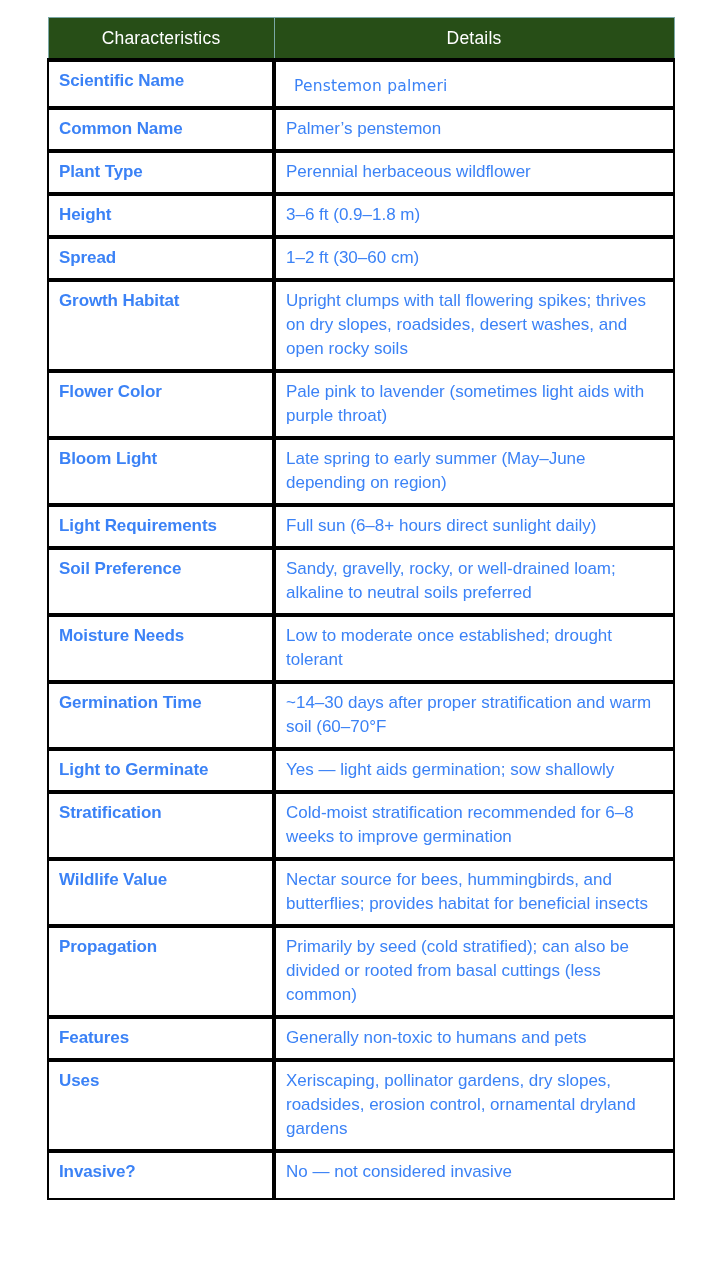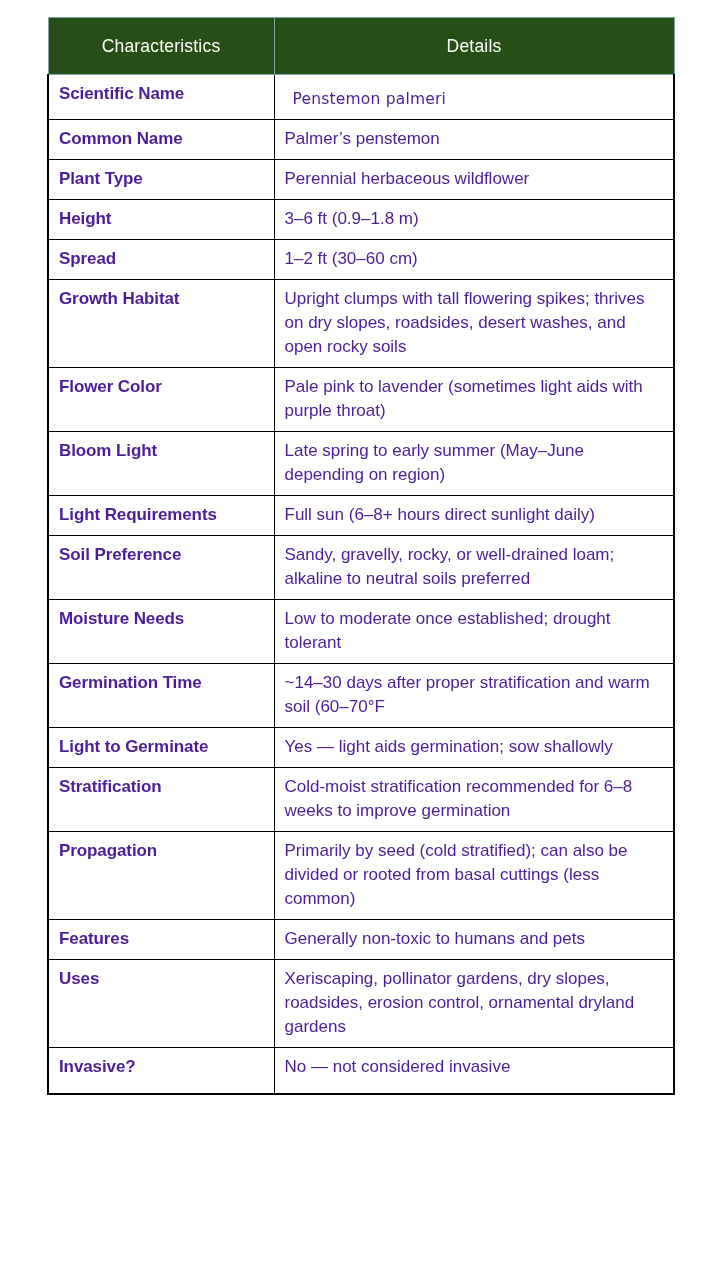--- a/index.html
+++ b/index.html
@@ -27,28 +27,28 @@
   table.char-table col.c2 { width: 400px; }
 
   thead th {
     background: #274E17;
     color: #ffffff;
     font-weight: 400;
     font-size: 17.5px;
     text-align: center;
     height: 40px;
     border: 1px solid #7BA8A6;
-    padding: 8px;
+    padding: 0;
     letter-spacing: 0.2px;
   }
   tbody td {
-    border: 1px solid #000000;
+    border: 4px solid #000000;
     font-size: 17px;
     line-height: 24px;
-    color: #4c1d95;
+    color: #3b82f6;
     vertical-align: top;
     padding: 7px 10px 8px 10px;
     word-wrap: break-word;
   }
   tbody td.char-cell {
     font-weight: 700;
     letter-spacing: -0.1px;
   }
   tbody td.detail-cell { }
   tbody td.sci-name {
@@ -144,20 +144,24 @@
     <tr>
       <td class="char-cell">Light to Germinate</td>
       <td class="detail-cell">Yes — light aids germination; sow shallowly</td>
     </tr>
 
     <tr>
       <td class="char-cell">Stratification</td>
       <td class="detail-cell">Cold-moist stratification recommended for 6–8 weeks to improve germination</td>
     </tr>
 
+    <tr>
+      <td class="char-cell">Wildlife Value</td>
+      <td class="detail-cell">Nectar source for bees, hummingbirds, and butterflies; provides habitat for beneficial insects</td>
+    </tr>
 
 
     <tr>
       <td class="char-cell">Propagation</td>
       <td class="detail-cell">Primarily by seed (cold stratified); can also be divided or rooted from basal cuttings (less common)</td>
     </tr>
 
     <tr>
       <td class="char-cell">Features</td>
       <td class="detail-cell">Generally non-toxic to humans and pets</td>

